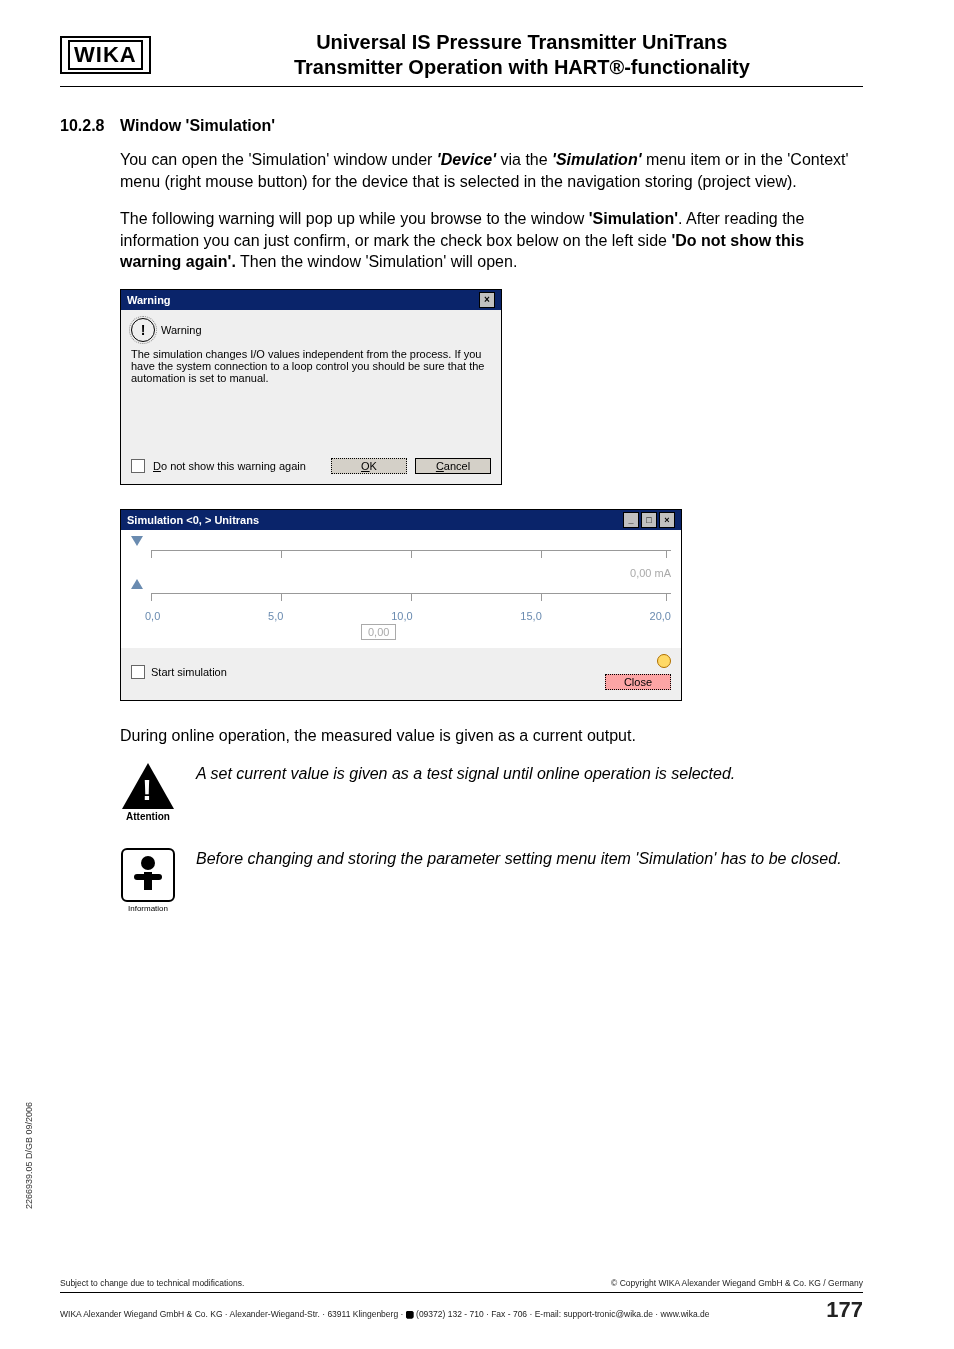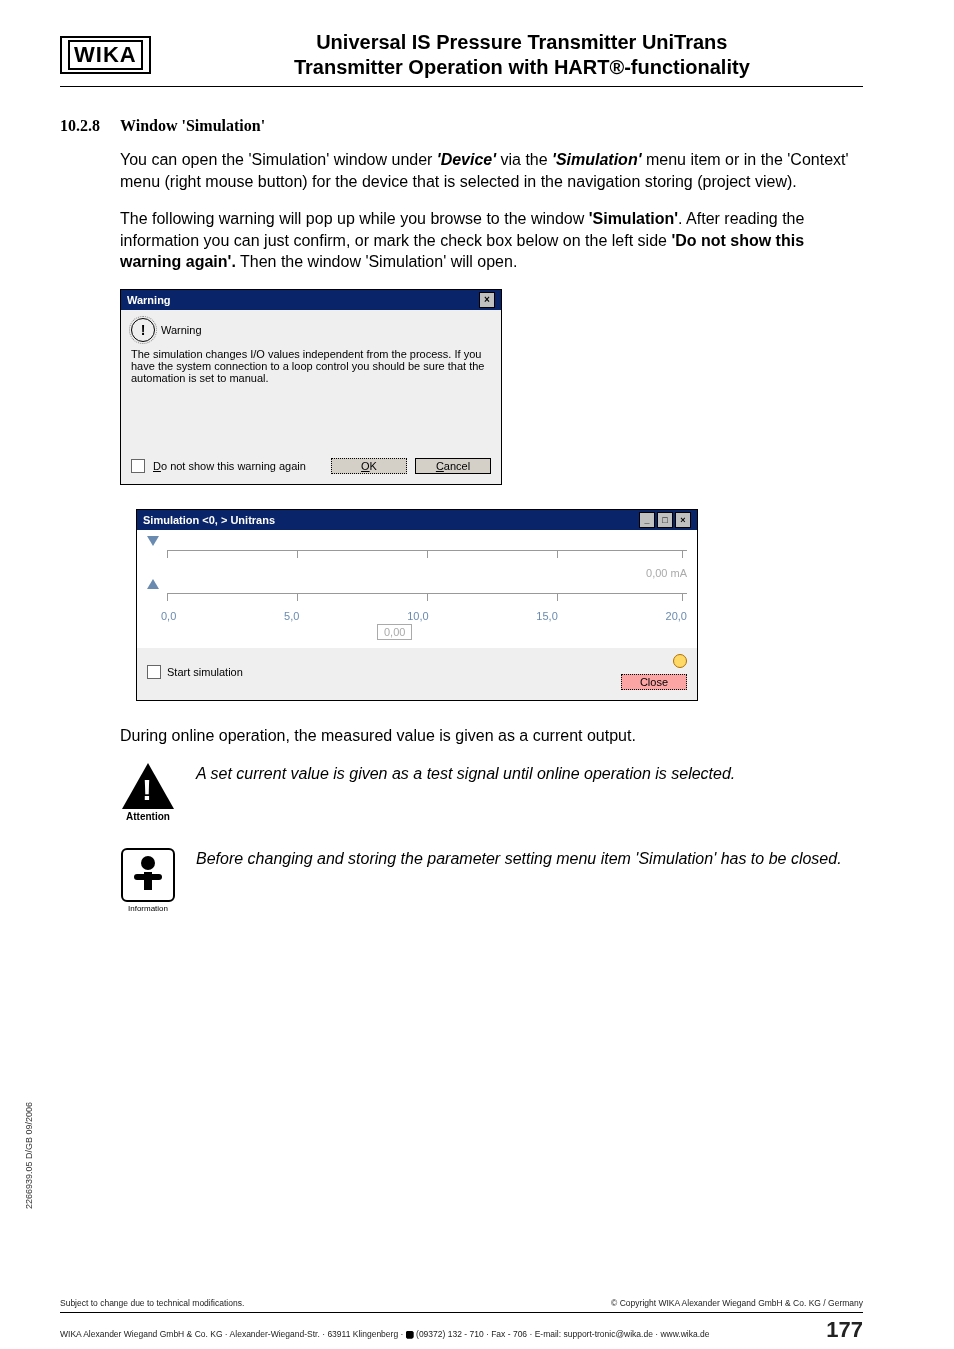--- a/index.html
+++ b/index.html
@@ -43,21 +43,20 @@
     flex: 1;
     padding-left: 30px;
   }
   .hr {
     border-top: 1.5px solid #000;
     margin-bottom: 30px;
   }
   .section-row {
     display: flex;
     margin-bottom: 14px;
-    font-family: Liberation Serif, serif;
   }
   .sec-num {
     font-weight: bold;
     font-size: 16px;
     width: 60px;
     flex-shrink: 0;
   }
   .sec-title {
     font-weight: bold;
     font-size: 16px;
@@ -139,21 +138,21 @@
     min-width: 62px;
     text-align: center;
     border: 1px solid #000;
     background: #d4d0c8;
     padding: 1px 6px;
     font-size: 11px;
   }
   .dlg-btn.ok { border-style: dotted; }
   .underline-first::first-letter { text-decoration: underline; }
   .sim-window {
-    margin-left: 76px;
+    margin-left: 60px;
     width: 560px;
     border: 1px solid #000;
     background: #efefef;
     font-size: 11px;
     margin-bottom: 24px;
   }
   .sim-title {
     background: #0a246a;
     color: #fff;
     padding: 2px 6px;
@@ -298,21 +297,21 @@
     bottom: 140px;
     transform: rotate(-90deg);
     transform-origin: left bottom;
     font-size: 9px;
     color: #333;
   }
   .footer-area {
     position: absolute;
     left: 60px;
     right: 60px;
-    bottom: 6px;
+    bottom: 26px;
     font-size: 8.5px;
     color: #222;
   }
   .footer-top {
     display: flex;
     justify-content: space-between;
     margin-bottom: 4px;
   }
   .footer-hr { border-top: 1px solid #000; margin-bottom: 4px; }
   .footer-bottom { display: flex; justify-content: space-between; align-items: baseline; }

